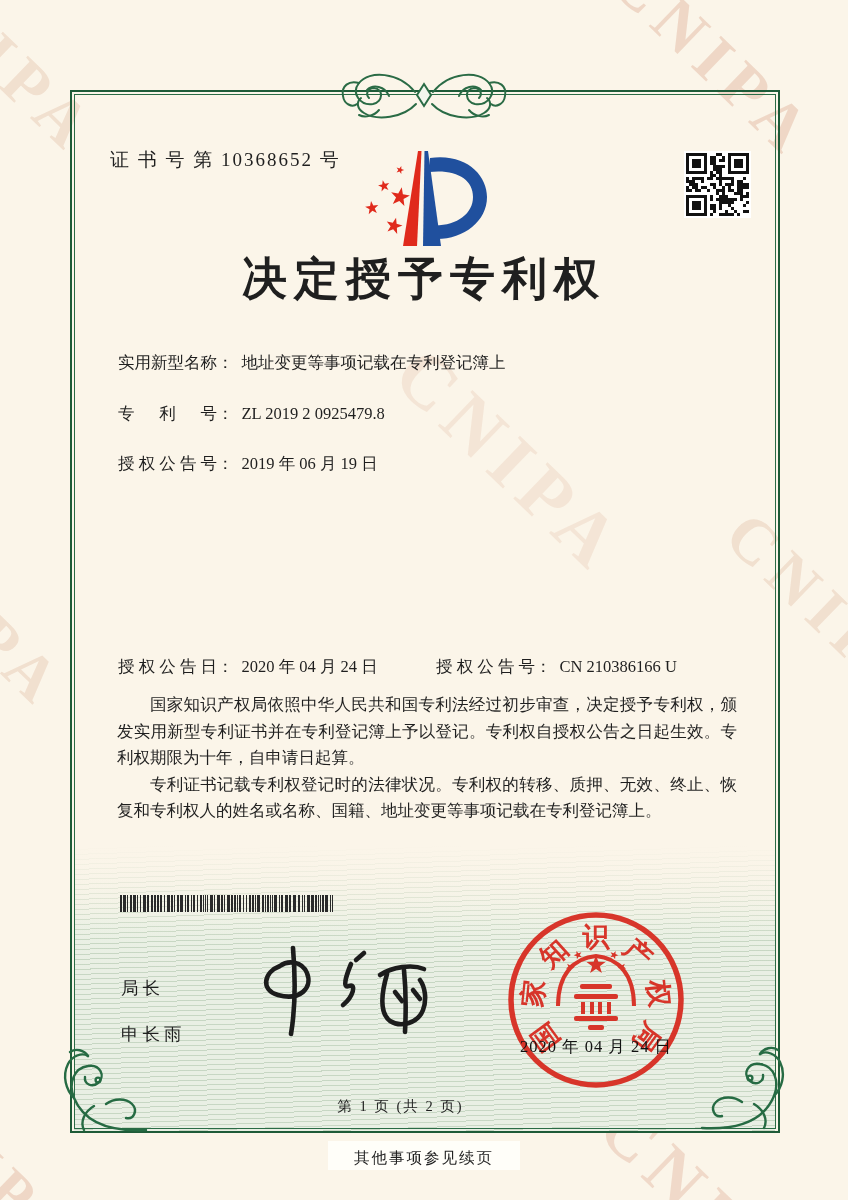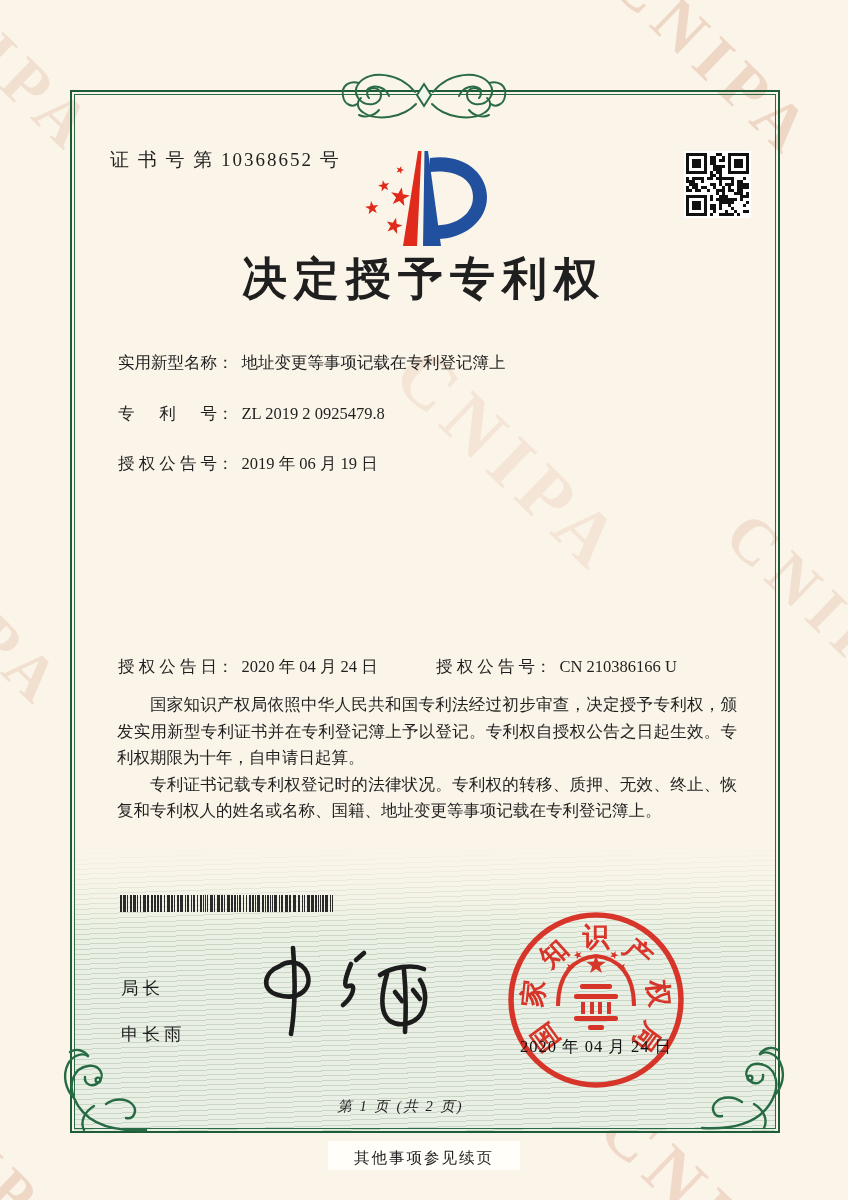--- a/index.html
+++ b/index.html
@@ -62,21 +62,21 @@
   .barcode{left:120px;top:895px;width:218px;height:17px;z-index:3;font-size:0;}
   .barcode span{display:inline-block;height:17px;background:#2a2a2a;}
   .director{left:121px;top:976px;z-index:3;font-size:17.5px;letter-spacing:4px;}
   .dname{left:121px;top:1006px;z-index:3;font-size:17.5px;letter-spacing:4px;margin-top:16px;}
   .sig{left:250px;top:942px;z-index:4;}
   .seal{left:504px;top:908px;width:184px;height:184px;z-index:5;opacity:.93;}
   .sealdate{
     left:512px;top:1036px;width:168px;text-align:center;z-index:6;
     font-size:16.5px;letter-spacing:1px;color:#111;
   }
-  .pageno{left:70px;top:1097px;width:661px;text-align:center;z-index:3;font-size:14.5px;letter-spacing:2px;font-style:italic;}
+  .pageno{left:70px;top:1097px;width:661px;text-align:center;z-index:3;font-size:14.5px;letter-spacing:2px;}
   .note{
     left:50%;top:1141px;transform:translateX(-50%);z-index:3;
     background:#fffef9;padding:7px 26px 1px;font-size:15.5px;letter-spacing:2px;
   }
   .ornament,.corner{z-index:3;pointer-events:none;}
 </style>
 </head>
 <body>
 
 <div class="wm" style="left:-70px;top:-62px;font-size:66px;">CNIPA</div>

